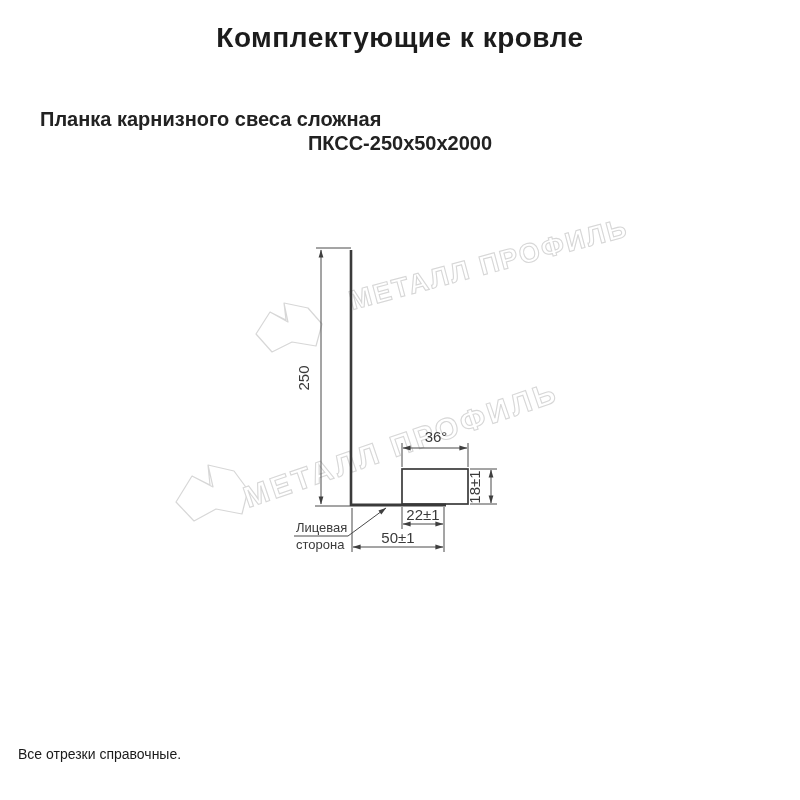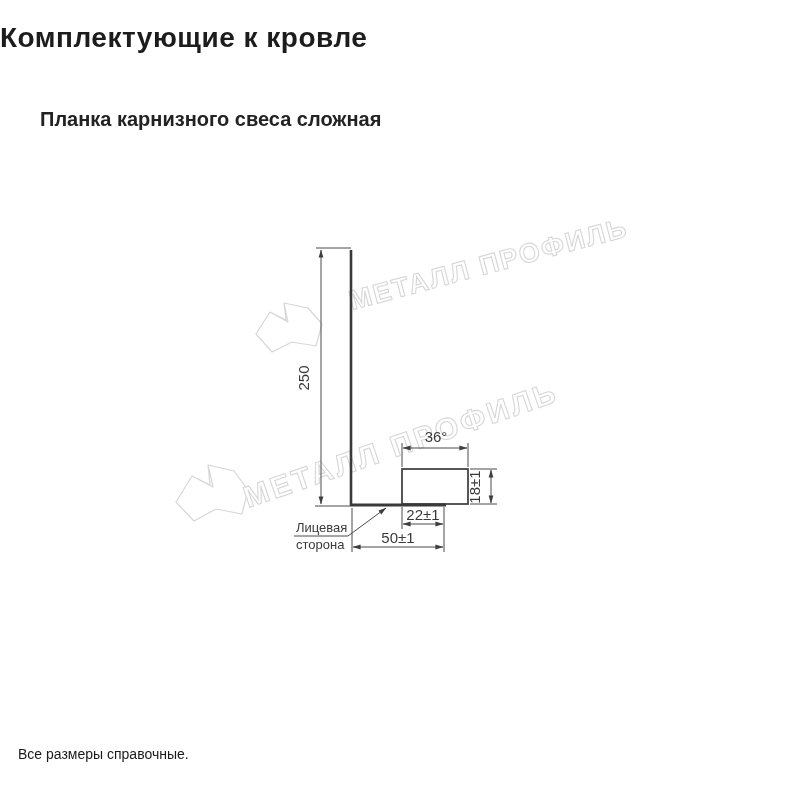--- a/index.html
+++ b/index.html
@@ -1,21 +1,21 @@
 <!DOCTYPE html>
 <html><head>
 <meta charset="utf-8">
 <style>
   html,body{margin:0;padding:0;background:#ffffff;}
   .page{
     position:relative;width:800px;height:800px;background:#ffffff;
     font-family:"Liberation Sans",sans-serif;overflow:hidden;
   }
   .doc-title{
-    position:absolute;top:22px;left:0;width:800px;text-align:left;
+    position:absolute;top:22px;left:0;width:800px;text-align:center;
     font-size:28px;font-weight:bold;color:#1c1c1c;letter-spacing:.5px;
   }
   .product-name{
     position:absolute;top:107px;left:0;width:800px;text-align:left;
     font-size:20px;font-weight:bold;color:#222;line-height:24px;padding-left:40px;
   }
   .product-sku{
     position:absolute;top:131px;left:0;width:800px;text-align:center;
     font-size:20px;font-weight:bold;color:#222;line-height:24px;
   }
@@ -38,20 +38,21 @@
   }
 </style>
 </head>
 <body>
 
 <div class="page">
 
   <div class="doc-title">Комплектующие к кровле</div>
 
   <div class="product-name">Планка карнизного свеса сложная</div>
+  <div class="product-sku">ПКСС-250х50х2000</div>
 
   <svg class="drawing-svg" viewBox="0 0 800 800" xmlns="http://www.w3.org/2000/svg">
     <defs>
       <marker id="arrow" viewBox="0 0 10 10" refX="9.5" refY="5" markerWidth="11" markerHeight="8" markerUnits="userSpaceOnUse" orient="auto-start-reverse">
         <path d="M0,2 L10,5 L0,8 Z" fill="#3f3f3f"></path>
       </marker>
     </defs>
 
     <g>
       <path d="M256,334 L270,312 L286,320 L284,303 L308,308 L322,324 L316,346 L292,342 L272,352 Z M284,303 L288,322 L270,312" fill="#ffffff" stroke="#d7d7d7" stroke-width="1.2" stroke-linejoin="round"></path>
@@ -104,16 +105,16 @@
 
     <g stroke="#4a4a4a" stroke-width="1">
       <line x1="294" y1="536" x2="348" y2="536"></line>
       <line x1="348" y1="536" x2="386" y2="508" marker-end="url(#arrow)"></line>
     </g>
     <text class="leader-text" x="296" y="532">Лицевая</text>
     <text class="leader-text" x="296" y="549">сторона</text>
   </svg>
 
   <div class="notes">
-    <div>Все размеры справочные.</div>
+    <div>Все отрезки справочные.</div>
   </div>
 
 </div>
 
 </body></html>

